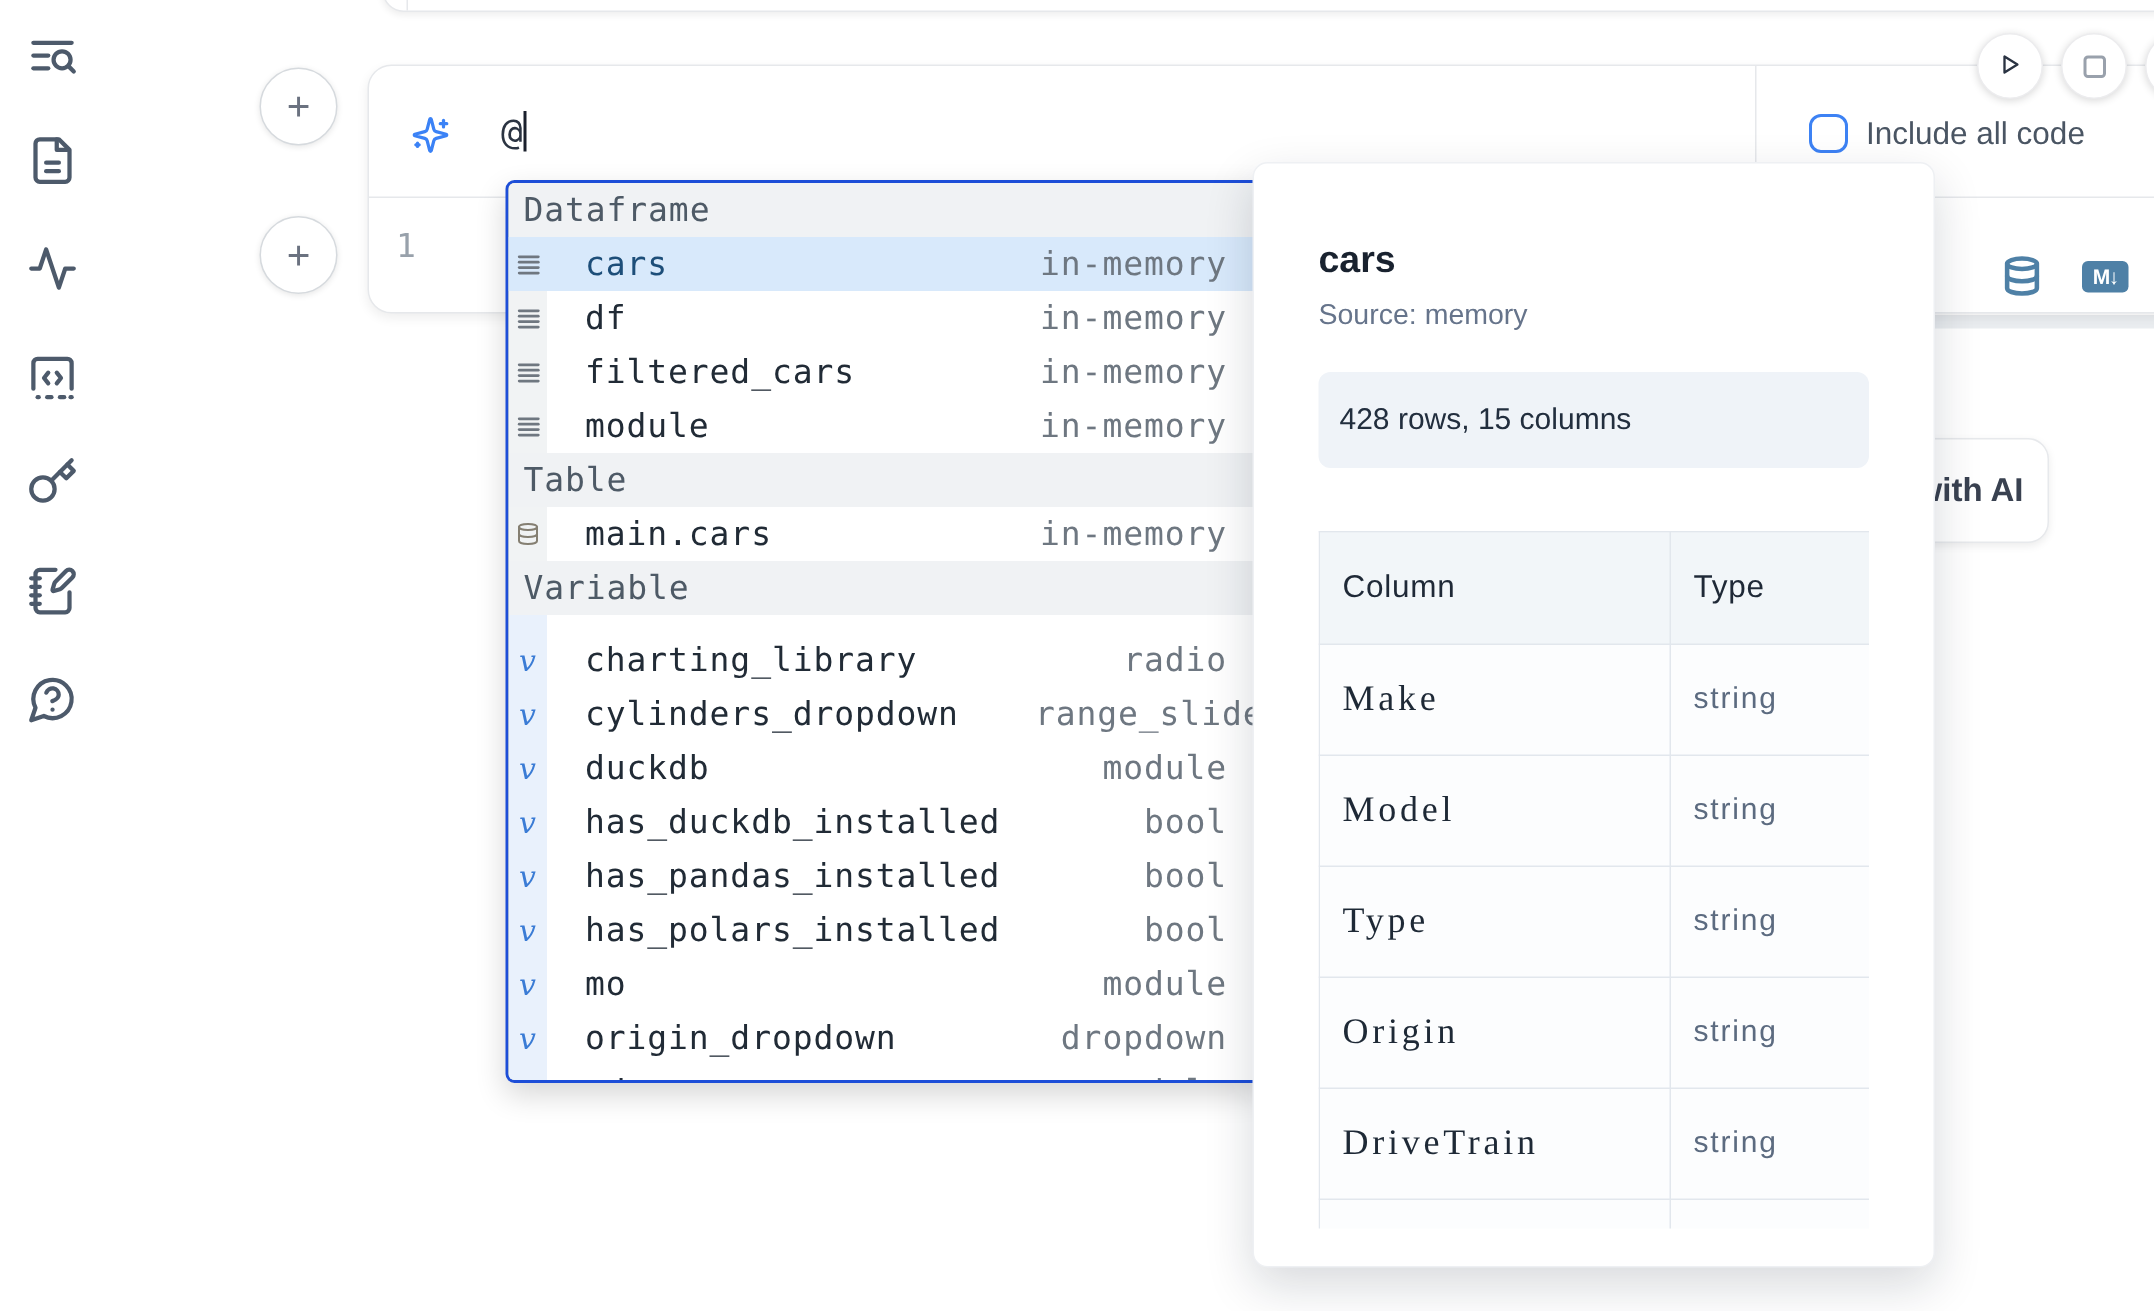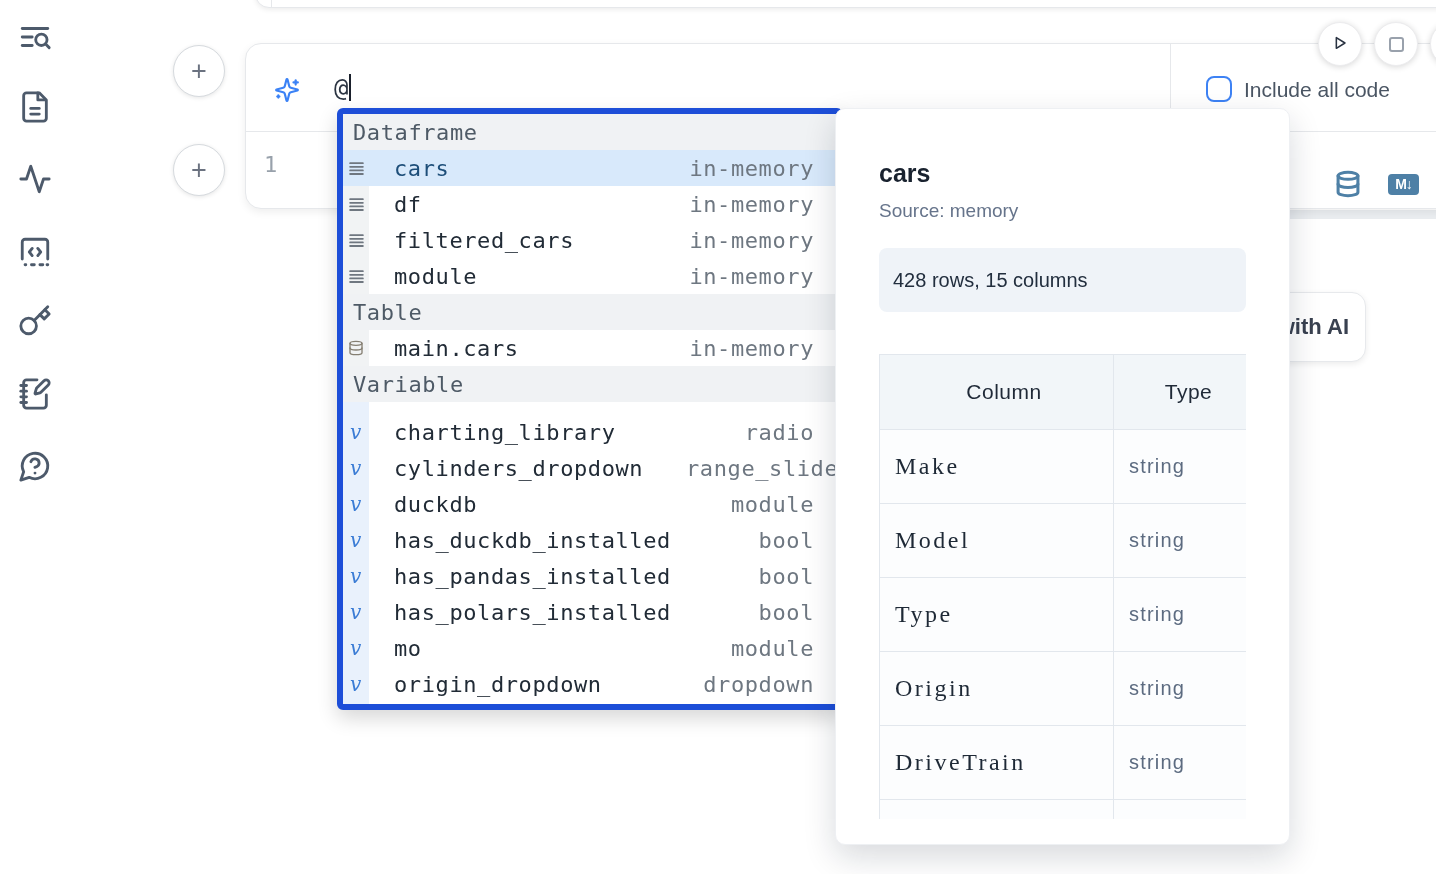--- a/index.html
+++ b/index.html
@@ -60,22 +60,22 @@
 
   
   .ai-btn { position:absolute; left:1180px; top:292px; width:186px; height:70px;
     background:#fff; border:1px solid #e7e9ec; border-radius:14px;
     box-shadow:0 2px 6px rgba(0,0,0,.08); z-index:5;
     font-size:22px; font-weight:bold; color:#394150;
     text-align:right; line-height:68px; padding-right:16px; cursor:pointer;
     white-space:nowrap; overflow:hidden; }
 
   
-  .dropdown { position:absolute; left:337px; top:108px; width:506px; height:602px;
-    background:#fef9c3; border:6px solid #1d4ed8; border-radius:6px;
+  .dropdown { position:absolute; left:337px; top:120px; width:506px; height:602px;
+    background:#fef9c3; border:2px solid #1d4ed8; border-radius:6px;
     box-shadow:0 8px 20px rgba(0,0,0,.16); overflow:hidden; z-index:20;
     font-family:"DejaVu Sans Mono", monospace; font-size:22px; letter-spacing:.6px; }
   .comp-header { height:36px; background:#f0f2f4; color:#4e5a66;
     display:flex; align-items:center; padding-left:10px; }
   .comp-group { background:linear-gradient(90deg,#f1f3f4 0,#f1f3f4 26px,#fff 26px); }
   .comp-group.variable { background:linear-gradient(90deg,#e9f1fc 0,#e9f1fc 26px,#fff 26px); padding-top:12px; }
   .comp-item { height:36px; display:flex; align-items:center; padding-right:23px; cursor:pointer; }
   .comp-item.selected { background:#d8e9fb; }
   .comp-gutter { width:26px; flex:0 0 26px; display:flex; align-items:center; justify-content:center; }
   .comp-name { margin-left:25px; color:#212b36; white-space:nowrap; }
@@ -91,21 +91,21 @@
     background:#fff; border:1px solid #eef0f3; border-radius:10px;
     box-shadow:0 12px 32px rgba(15,23,42,.16); z-index:30; padding:50px 43px 0 43px; }
   .panel-title { font-size:25px; font-weight:bold; color:#19222f; }
   .panel-source { margin-top:12px; font-size:19px; color:#66748b; }
   .panel-badge { margin-top:26px; height:64px; background:#eff3f8; border-radius:8px;
     display:flex; align-items:center; padding:0 14px; font-size:20px; color:#222e3e; }
   .panel-table-wrap { margin-top:42px; height:465px; overflow:hidden; }
   table.schema { width:369px; border-collapse:collapse; table-layout:fixed; }
   table.schema th, table.schema td { border:1px solid #e2e7ed; }
   table.schema col.c1 { width:234px; } table.schema col.c2 { width:135px; }
-  table.schema th { height:75px; background:#f2f6f9; font-weight:normal; text-align:center;
+  table.schema th { height:75px; background:#f2f6f9; font-weight:normal; text-align:left;
     padding-left:15px; font-size:21px; letter-spacing:.5px; color:#1f2937; }
   table.schema td { height:74px; background:#fcfdfe; padding-left:15px; }
   td.col-name { font-family:Liberation Serif, serif; font-size:24px; letter-spacing:2.5px; color:#1e2936; }
   td.col-type { font-size:20px; letter-spacing:1.2px; color:#5c6b80; }
 </style>
 </head>
 <body>
 
 <div class="screen">
 

